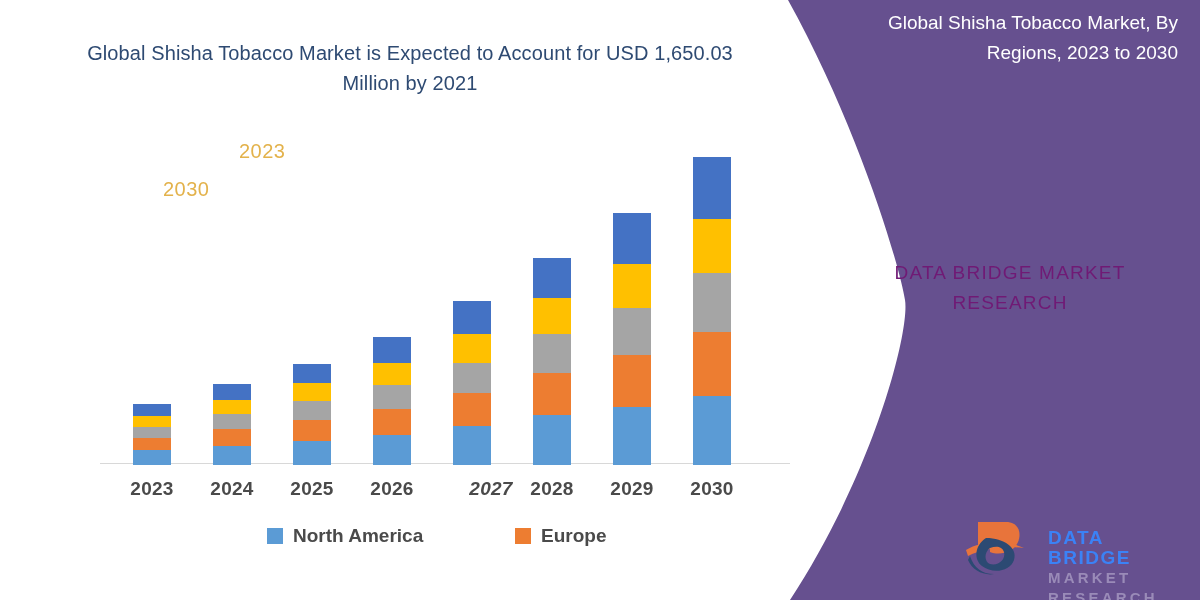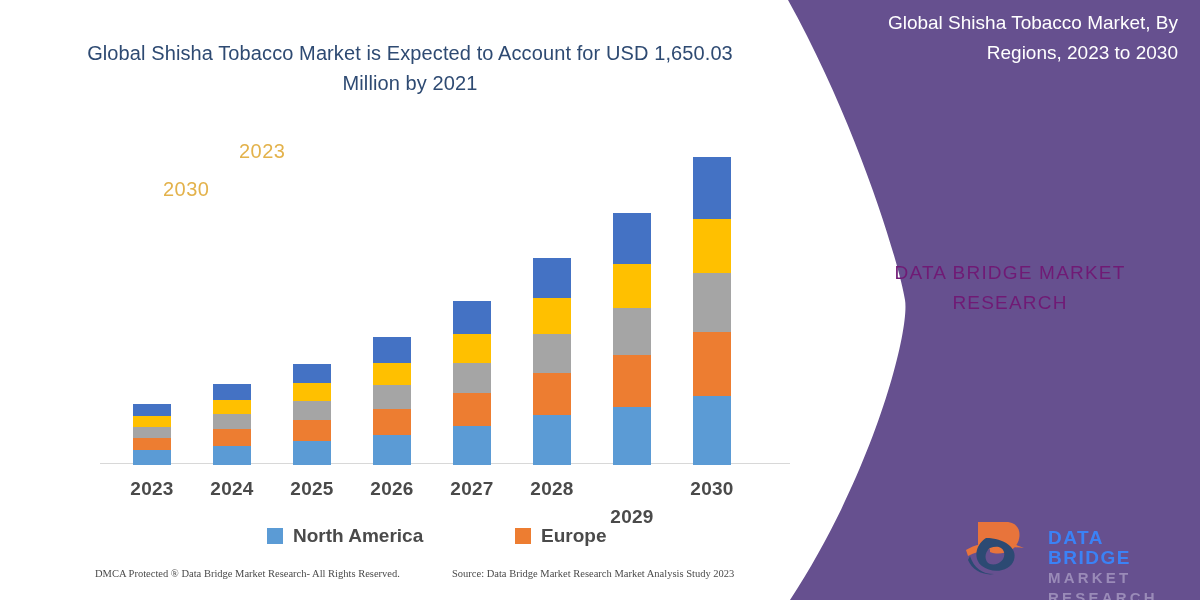--- a/index.html
+++ b/index.html
@@ -175,41 +175,37 @@
             <div class="seg" style="height: 61.9756px; background: rgb(68, 114, 196);"></div>
           </div>
         </div>
     </div>
 
     <div class="xlabels" id="xlabels">
         <div class="xlabel" style="left: 12px;">2023</div>
         <div class="xlabel" style="left: 92px;">2024</div>
         <div class="xlabel" style="left: 172px;">2025</div>
         <div class="xlabel" style="left: 252px;">2026</div>
-        <div class="xlabel" style="left: 332px;">2027</div>
+        <div class="xlabel" style="left: 351px; font-style: italic;">2027</div>
         <div class="xlabel" style="left: 412px;">2028</div>
-        <div class="xlabel" style="left: 492px; margin-top: 28px;">2029</div>
+        <div class="xlabel" style="left: 492px;">2029</div>
         <div class="xlabel" style="left: 572px;">2030</div>
       </div>
 
     <div class="legend" id="legend">
         <div class="legend-item" style="left: 140px; padding-left: 27px;">
           <span class="legend-swatch" style="background: rgb(91, 155, 213);"></span>
           <span class="legend-label">North America</span>
         </div>
         <div class="legend-item" style="left: 415px;">
           <span class="legend-swatch" style="background: rgb(237, 125, 49);"></span>
           <span class="legend-label">Europe</span>
         </div>
       </div>
 
-    <div class="footer">
-      <span class="footer-left">DMCA Protected ® Data Bridge Market Research- All Rights Reserved.</span>
-      <span class="footer-right">Source: Data Bridge Market Research  Market Analysis Study 2023</span>
-    </div>
   </div>
 
   <div class="purple-panel"></div>
 
   <div class="panel-title">Global Shisha Tobacco Market, By Regions, 2023 to 2030</div>
 
   <div class="hexwrap">
     <svg width="420" height="600" viewBox="0 0 420 600">
 
       <polygon points="140,152 187,152 210,190 187,228 140,228 117,190" fill="none" stroke="#ffffff" stroke-width="6" stroke-linejoin="round"></polygon>

